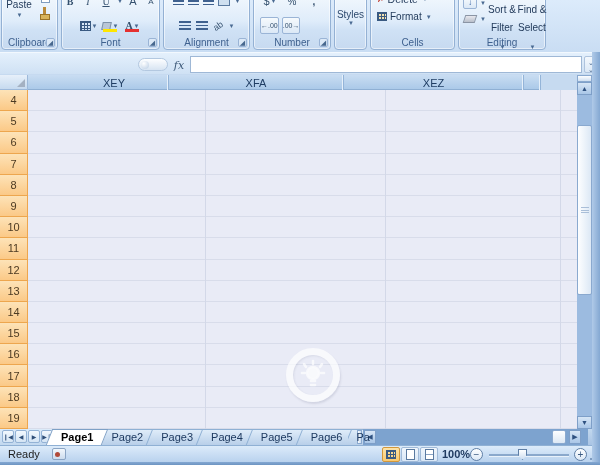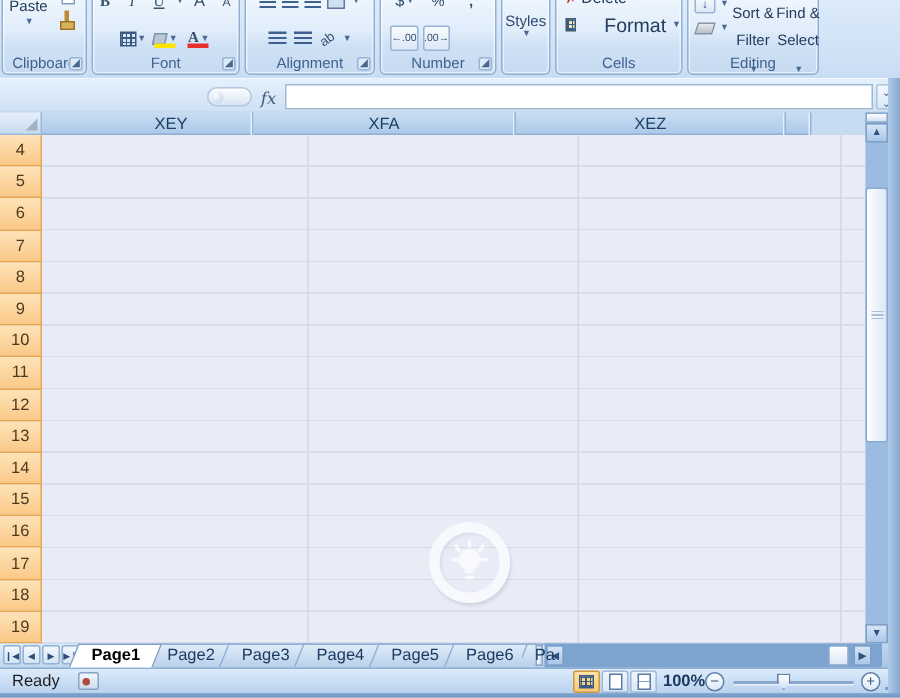--- a/index.html
+++ b/index.html
@@ -268,21 +268,21 @@
     </div>
 
     <div class="grp" style="left:370px; width:85px;">
       <div class="rrow1" style="top:2px; justify-content:flex-start; padding-left:6px; gap:3px;">
         <span style="color:#c0392b; font-size:9px;">✗</span>
         <span class="lbl2" style="font-size:10.5px;">Delete</span>
         <span class="drop">▼</span>
       </div>
       <div class="rrow2" style="top:20px; justify-content:flex-start; padding-left:6px; gap:3px;">
         <span class="grid-ic" style="width:10px; height:9px; background-color:#f4e2b0;"></span>
-        <span class="lbl2" style="font-size:13px;margin-left:16px;">Format</span>
+        <span class="lbl2" style="font-size:10px;">Format</span>
         <span class="drop">▼</span>
       </div>
       <div class="grp-label">Cells</div>
     </div>
 
     <div class="grp" style="left:458px; width:88px;">
       <div style="position:absolute; left:4px; top:10px; width:14px; height:12px; border:1px solid #9ab4d6; border-radius:2px; background:linear-gradient(#f6fafd,#dbe8f6); text-align:center; font-size:8px; color:#2a5aa0;">↓</div>
       <span class="drop" style="position:absolute; left:20px; top:13px;">▼</span>
       <div style="position:absolute; left:5px; top:28px; width:12px; height:8px; background:linear-gradient(#e8e8ee,#b9bfca); border:1px solid #8a94a4; transform:skewX(-18deg);"></div>
       <span class="drop" style="position:absolute; left:20px; top:29px;">▼</span>

